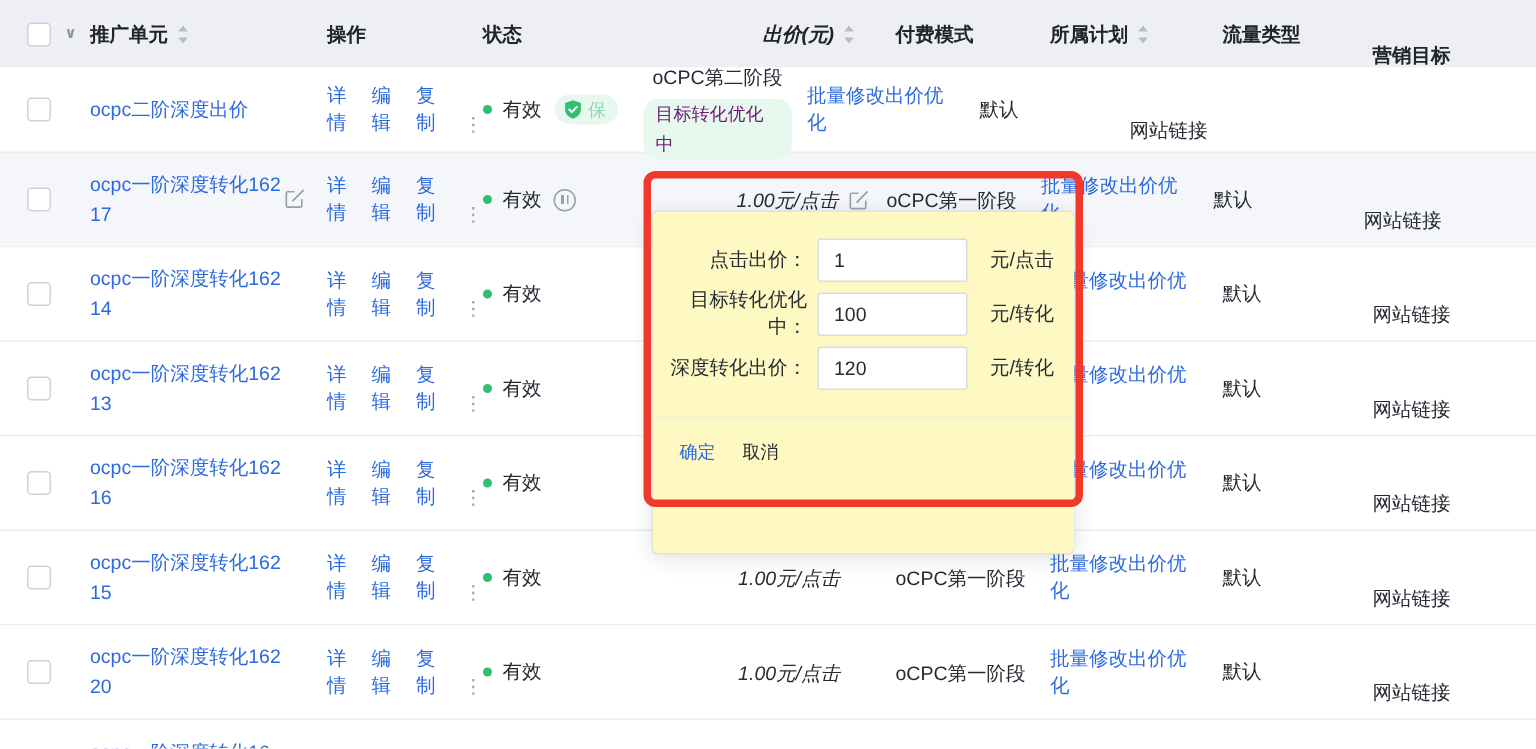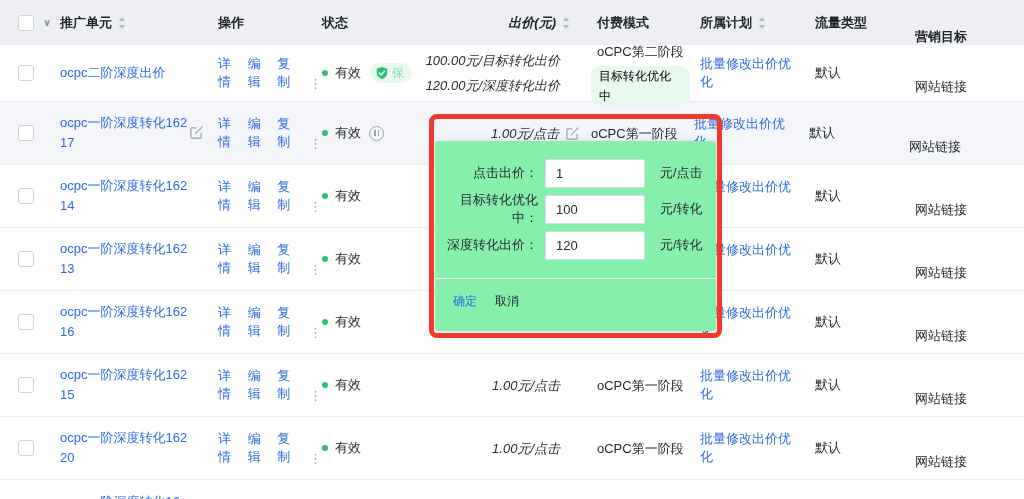--- a/index.html
+++ b/index.html
@@ -51,30 +51,30 @@
 
   .shield-pill { display:inline-flex; align-items:center; margin-left:9px;
                  background:#e7f8ef; border-radius:10px; height:20px; padding:0 8px 0 5px; }
   .shield-pill .bao { color:#8ed7b1; font-size:12px; margin-left:3px; }
 
   .pause-ic { width:15px; height:15px; border:1px solid #98a0ac; border-radius:50%;
               margin-left:8px; display:inline-flex; align-items:center; justify-content:center; gap:2px; }
   .pause-ic i { display:block; width:1.5px; height:6px; background:#98a0ac; }
 
   .pay-badge { display:inline-block; margin-left:-6px; margin-top:2px; background:#e7f8ef;
-               color:#000000; font-size:12px; line-height:20px; padding:0 8px; border-radius:10px; }
+               color:#701a75; font-size:12px; line-height:20px; padding:0 8px; border-radius:10px; }
 
   .edit-ic svg { display:block; }
   .name-edit { position:absolute; right:14px; top:50%; margin-top:-8px; }
   .bid-edit-wrap { display:flex; align-items:center; justify-content:flex-end; gap:6px;
                    padding-right:0 !important; margin-right:-6px; }
 
   
-  .popup { position:absolute; left:435px; top:141px; width:281px; height:190px;
-           background:#86efac; border-radius:4px; z-index:20;
+  .popup { position:absolute; left:435px; top:141px; width:281px; height:228px;
+           background:#fef9c3; border-radius:4px; z-index:20;
            box-shadow:0 3px 14px rgba(31,35,41,.14), 0 0 1px rgba(31,35,41,.18);
            padding-top:17px; }
   .pfield { display:flex; align-items:center; height:30px; margin-bottom:6px; }
   .pfield .plabel { width:103px; text-align:right; color:#262b33; }
   .pfield input { width:100px; height:29px; margin-left:7px; border:1px solid #d8dce3;
                   border-radius:2px; padding:0 10px; font-size:13px; color:#262b33;
                   font-family:inherit; outline:none; background:#fff; }
   .pfield .punit { margin-left:15px; color:#262b33; }
   .pdivider { border-top:1px solid #ebedf2; margin-top:18px; }
   .pfooter { display:flex; align-items:center; gap:18px; padding:14px 0 0 18px; font-size:12px; }
@@ -153,24 +153,20 @@
       <span class="dot"></span>
       <span>有效</span>
       <span class="shield-pill">
         <svg width="14" height="14" viewBox="0 0 16 16">
             <path d="M8 1l6 2.1v4.7c0 3.6-2.6 6.1-6 7.2-3.4-1.1-6-3.6-6-7.2V3.1z" fill="#2fbf71"></path>
             <path d="M5.1 8l2 2 3.8-4" stroke="#fff" stroke-width="1.5" fill="none" stroke-linecap="round" stroke-linejoin="round"></path>
           </svg>
         <span class="bao">保</span>
       </span>
     </div>
-    <div class="c-bid">
-      <div>100.00元/目标转化出价</div>
-      <div>120.00元/深度转化出价</div>
-    </div>
     <div class="c-pay">
       <div>oCPC第二阶段</div>
       <div><span class="pay-badge">目标转化优化中</span></div>
     </div>
     <div class="c-plan"><span class="link">批量修改出价优化</span></div>
     <div class="c-traffic"><span>默认</span></div>
     <div class="c-goal"><span>网站链接</span></div>
   </div>
 
   <div class="row hl">

